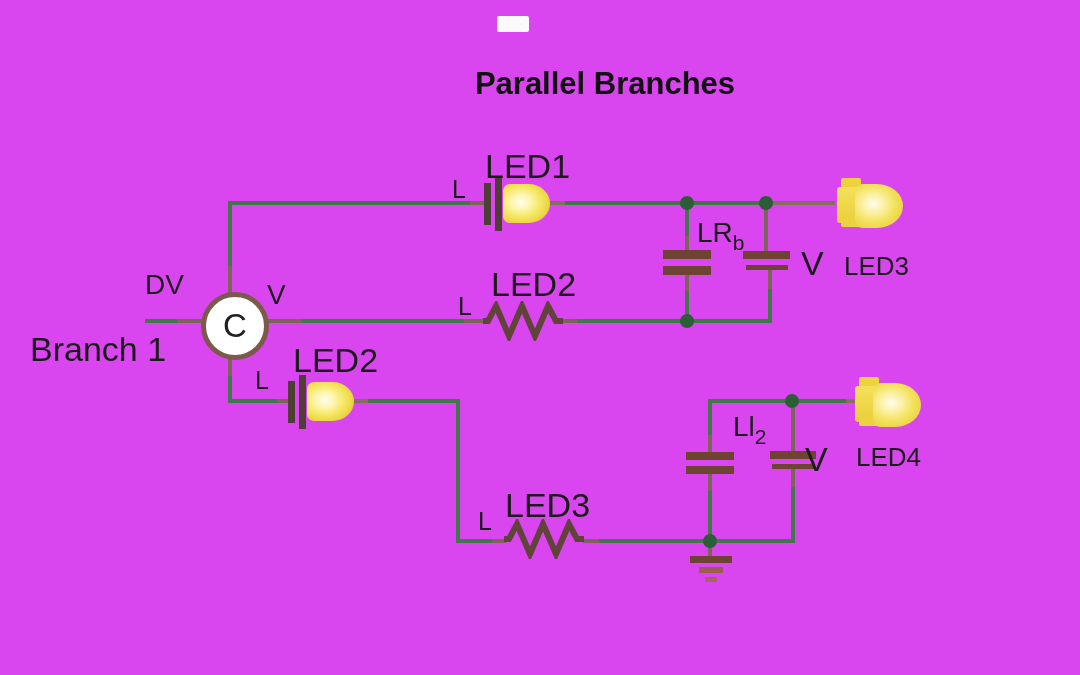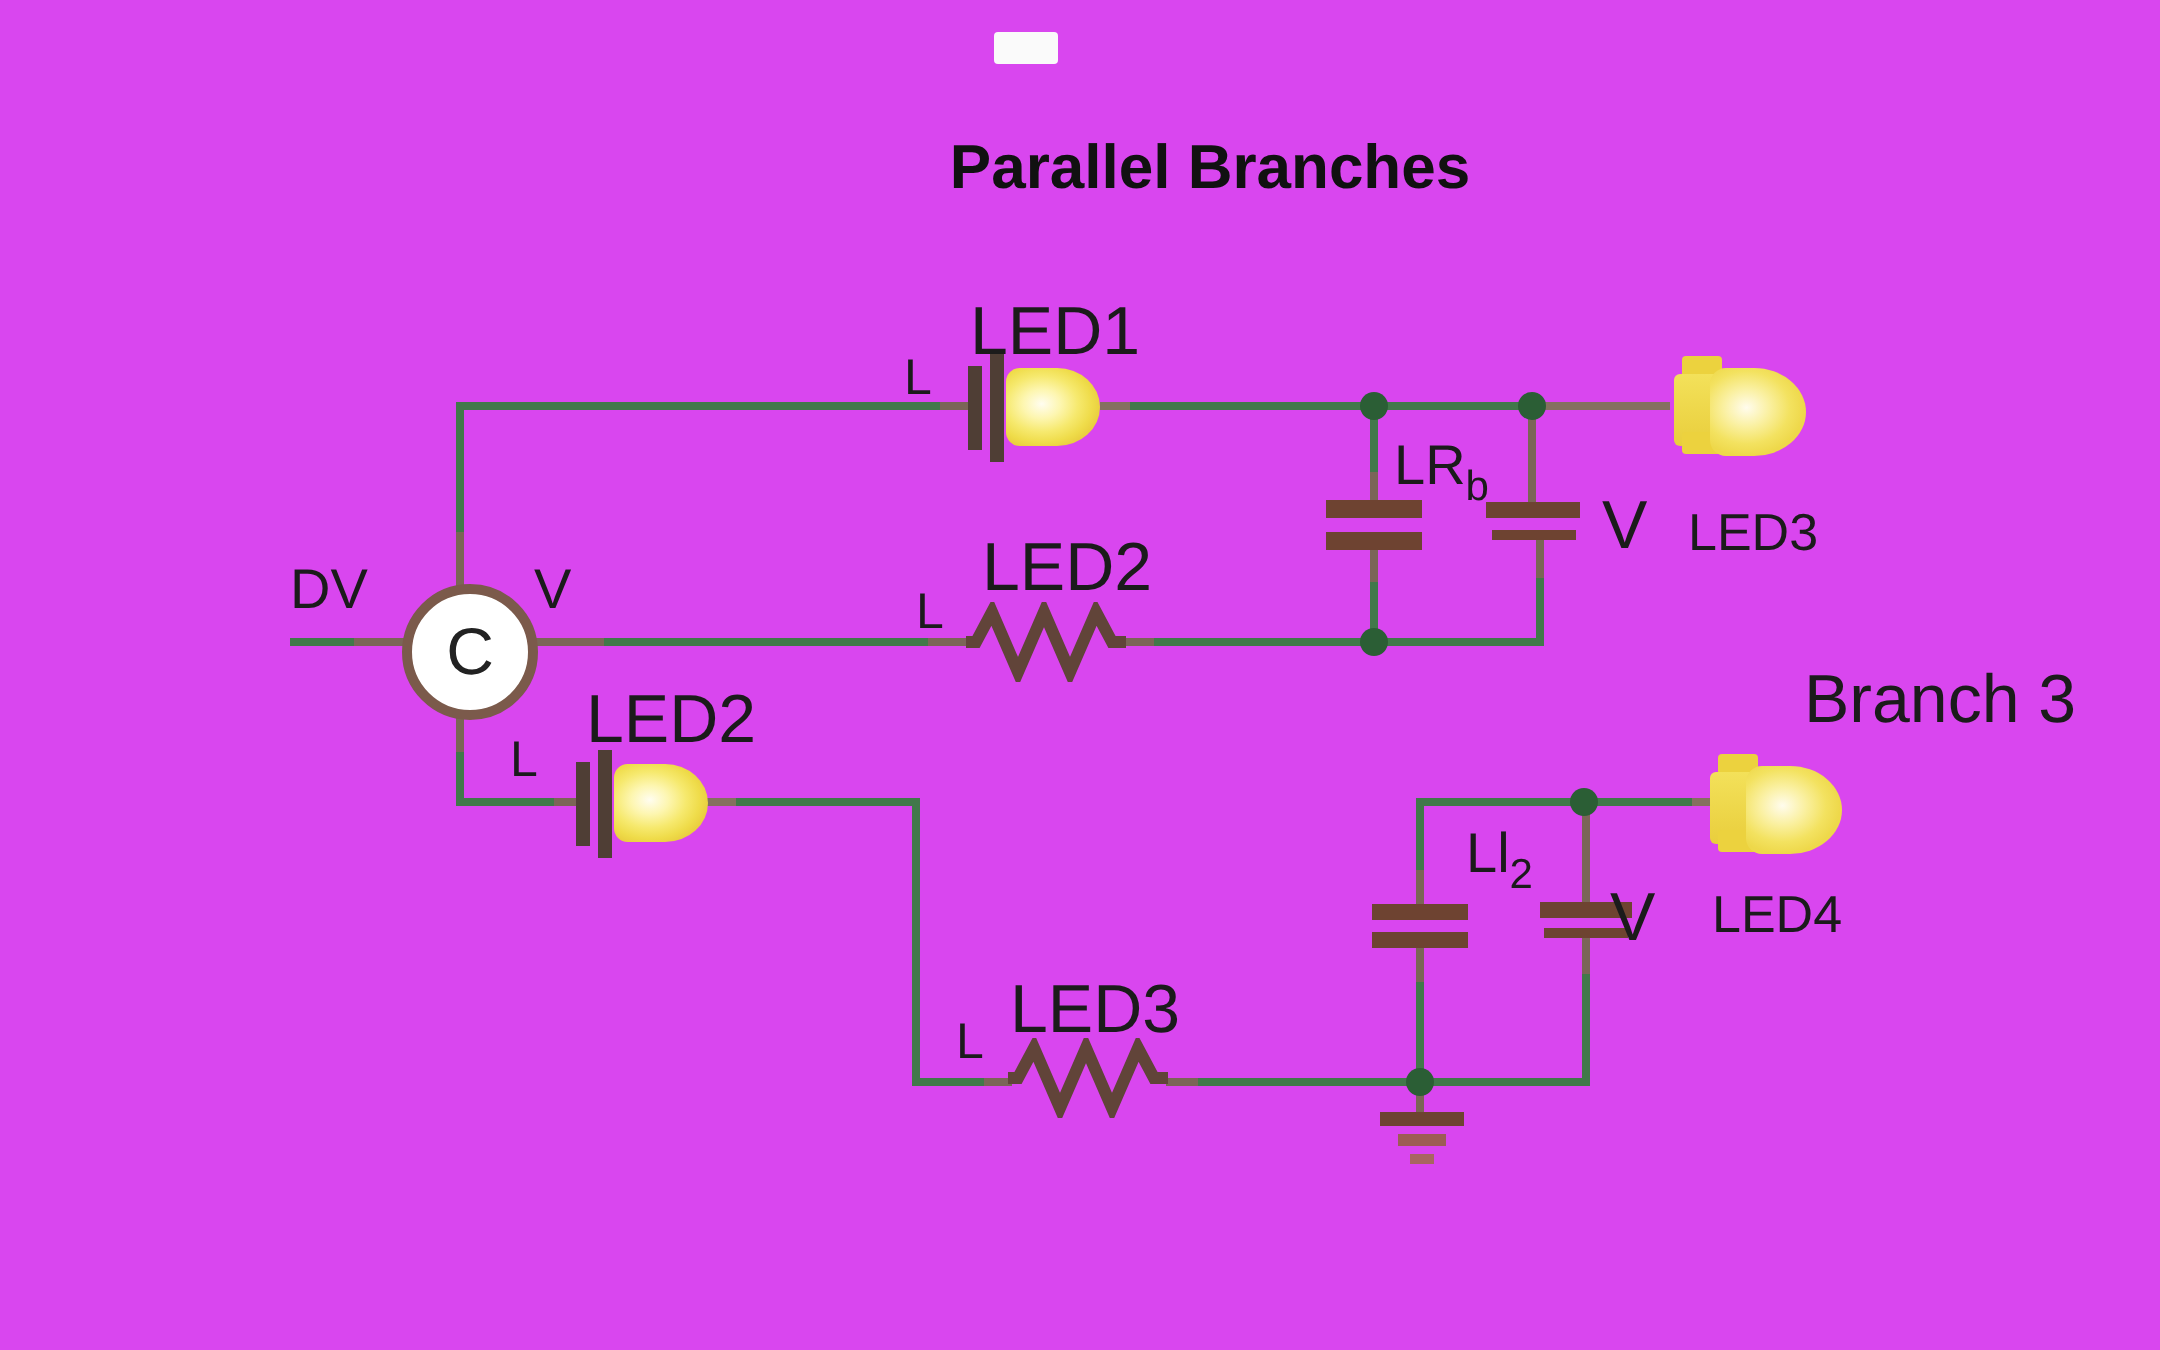--- a/index.html
+++ b/index.html
@@ -148,22 +148,22 @@
     <div class="tab" style="top:42px;"></div>
     <div class="dome"></div>
   </div>
   <div class="lamp" style="left:851px;top:373px;">
     <div class="tab" style="top:4px;"></div>
     <div class="flange"></div>
     <div class="tab" style="top:42px;"></div>
     <div class="dome"></div>
   </div>
 
-  <div class="lbl t27" style="left:902px;top:333px;">Branch 3</div>
-  <div class="lbl t28" style="left:145px;top:281px;">DV</div>
+  <div class="lbl t27" style="left:30px;top:332px;">Branch 1</div>
+  <div class="lbl t28" style="left:145px;top:271px;">DV</div>
   <div class="lbl t28" style="left:267px;top:281px;">V</div>
 
   <div class="lbl t25" style="left:452px;top:177px;">L</div>
   <div class="lbl t27" style="left:485px;top:149px;">LED1</div>
 
   <div class="lbl t25" style="left:458px;top:294px;">L</div>
   <div class="lbl t27" style="left:491px;top:267px;">LED2</div>
 
   <div class="lbl t25" style="left:255px;top:368px;">L</div>
   <div class="lbl t27" style="left:293px;top:343px;">LED2</div>

